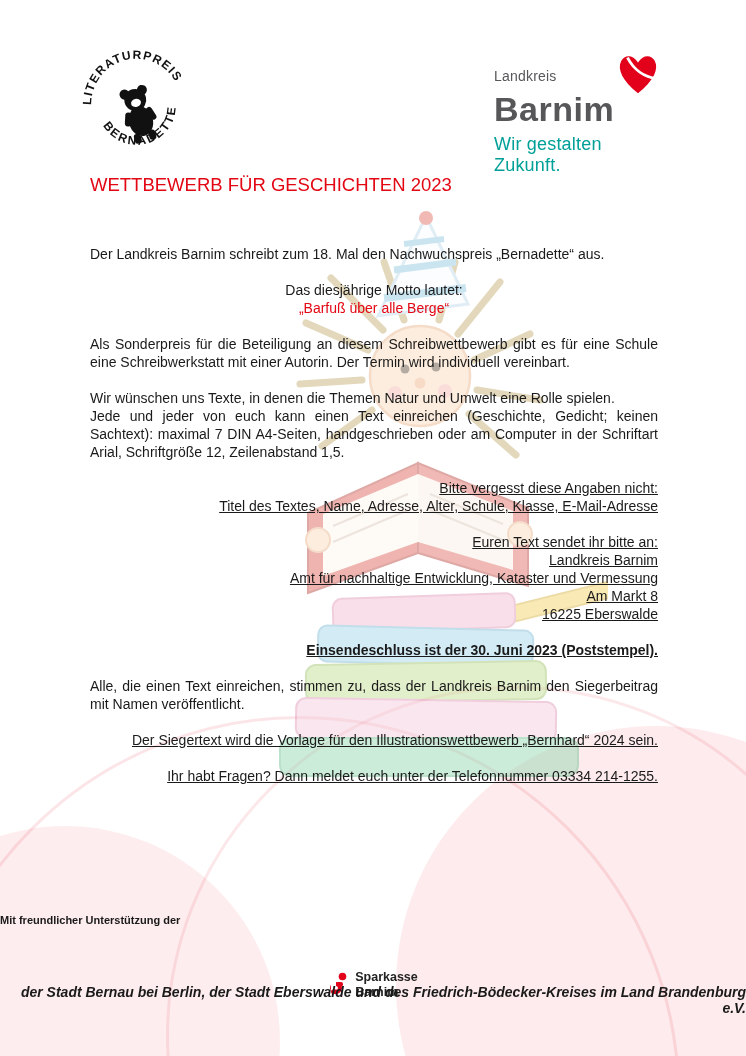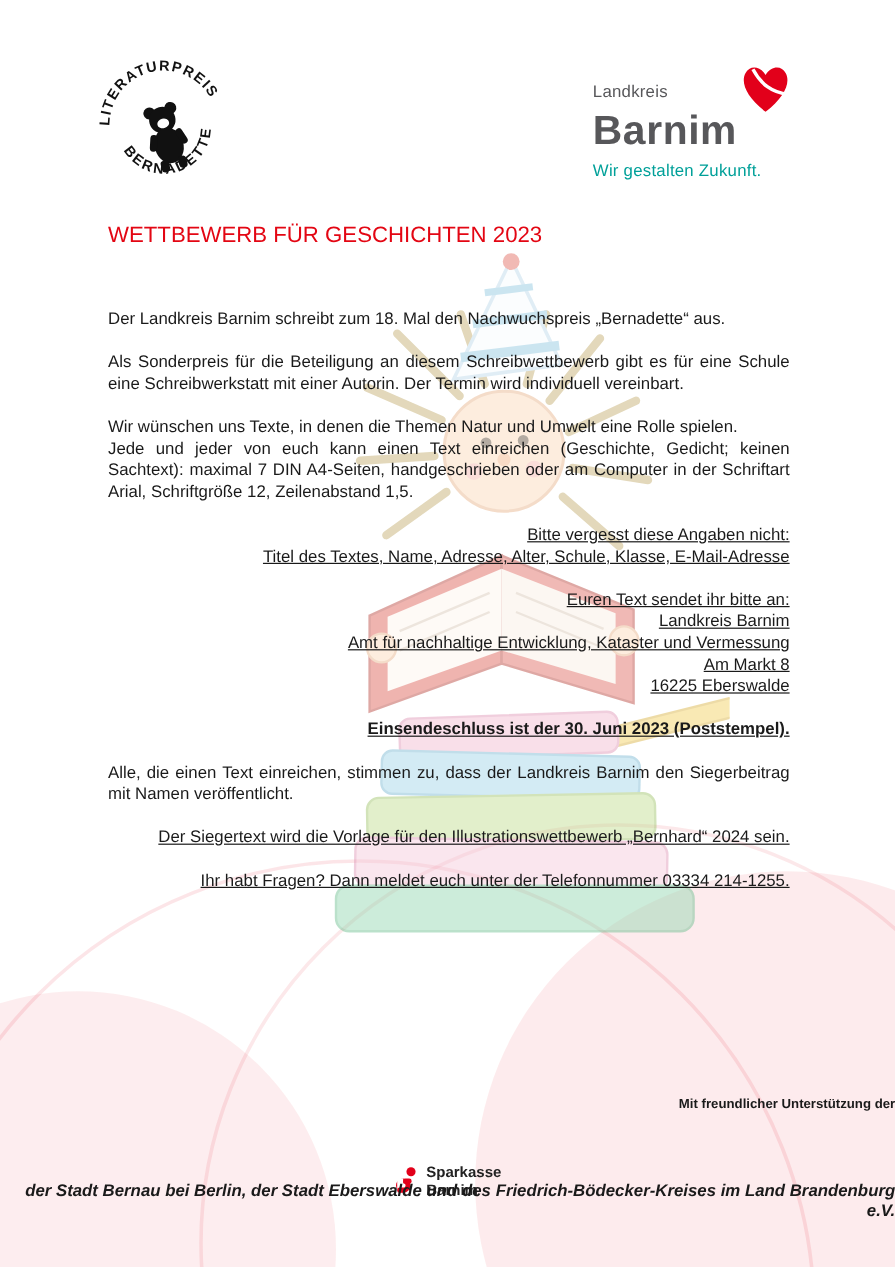--- a/index.html
+++ b/index.html
@@ -22,36 +22,36 @@
   
   .stamp { position:absolute; left:76px; top:40px; width:118px; height:118px;
            transform:rotate(-15deg); z-index:2; }
 
   
   .logo { position:absolute; right:84px; top:50px; width:168px; z-index:2; }
   .logo-row1 { display:flex; align-items:flex-start; justify-content:space-between; }
   .logo-region { font-size:14px; color:#57575a; margin-top:18px; letter-spacing:0.2px; }
   .logo-heart { width:48px; height:48px; }
   .logo-name { font-size:34px; font-weight:bold; color:#57575a; letter-spacing:0.5px; line-height:34px; margin-top:-6px; }
-  .logo-tagline { font-size:14px; color:#00a099; margin-top:8px; letter-spacing:0.2px; }
-
-  
-  .content { position:absolute; inset:0; z-index:3; padding:11px 88px 0 90px; }
+  .logo-tagline { font-size:18px; color:#00a099; margin-top:8px; letter-spacing:0.2px; }
+
+  
+  .content { position:absolute; inset:0; z-index:3; padding:0 88px 0 90px; }
   .heading { margin-top:172px; color:#e30613; font-size:18.5px; line-height:25px; }
   .para { font-size:14px; line-height:18px; text-align:justify; }
   .mt { margin-top:18px; }
   .intro { margin-top:48px; }
   .center { text-align:center; }
   .red { color:#e30613; }
   .bold { font-weight:bold; }
   .addr { text-align:right;text-decoration:underline; }
 
   
   .footer { position:absolute; left:0; right:0; bottom:0; height:150px; z-index:3; }
-  .support { position:absolute; top:8px; left:0; right:0; text-align:right;
+  .support { position:absolute; top:8px; left:0; right:0; text-align:left;
              font-size:11px; font-weight:bold; color:#1a1a1a; }
   .sparkasse { position:absolute; top:28px; left:0; right:0;
                display:flex; justify-content:center; align-items:center; gap:7px;margin-top:36px; }
   .sparkasse-text { font-size:12.5px; font-weight:bold; color:#222; line-height:15px; text-align:left; }
   .partners { position:absolute; top:78px; left:0; right:0; text-align:right;
               font-size:14px; font-weight:bold; color:#1a1a1a;font-style:italic; }
 </style>
 </head>
 <body>
 
@@ -151,20 +151,24 @@
     <div class="logo-tagline">Wir gestalten Zukunft.</div>
   </div>
 
   <div class="content">
     <div class="heading">
       <div>WETTBEWERB FÜR GESCHICHTEN 2023</div>
     </div>
 
     <p class="para intro">Der Landkreis Barnim schreibt zum 18. Mal den Nachwuchspreis „Bernadette“ aus.</p>
 
+    <div class="mt">
+      <p class="para center">Das diesjährige Motto lautet:</p>
+      <p class="para center red">„Barfuß über alle Berge“</p>
+    </div>
 
 
     <p class="para mt">Als Sonderpreis für die Beteiligung an diesem Schreibwettbewerb gibt es für eine Schule eine Schreibwerkstatt mit einer Autorin. Der Termin wird individuell vereinbart.</p>
 
     <div class="mt">
       <p class="para">Wir wünschen uns Texte, in denen die Themen Natur und Umwelt eine Rolle spielen.</p>
       <p class="para">Jede und jeder von euch kann einen Text einreichen (Geschichte, Gedicht; keinen Sachtext): maximal 7 DIN A4-Seiten, handgeschrieben oder am Computer in der Schriftart Arial, Schriftgröße 12, Zeilenabstand 1,5.</p>
     </div>
 
     <div class="mt">

